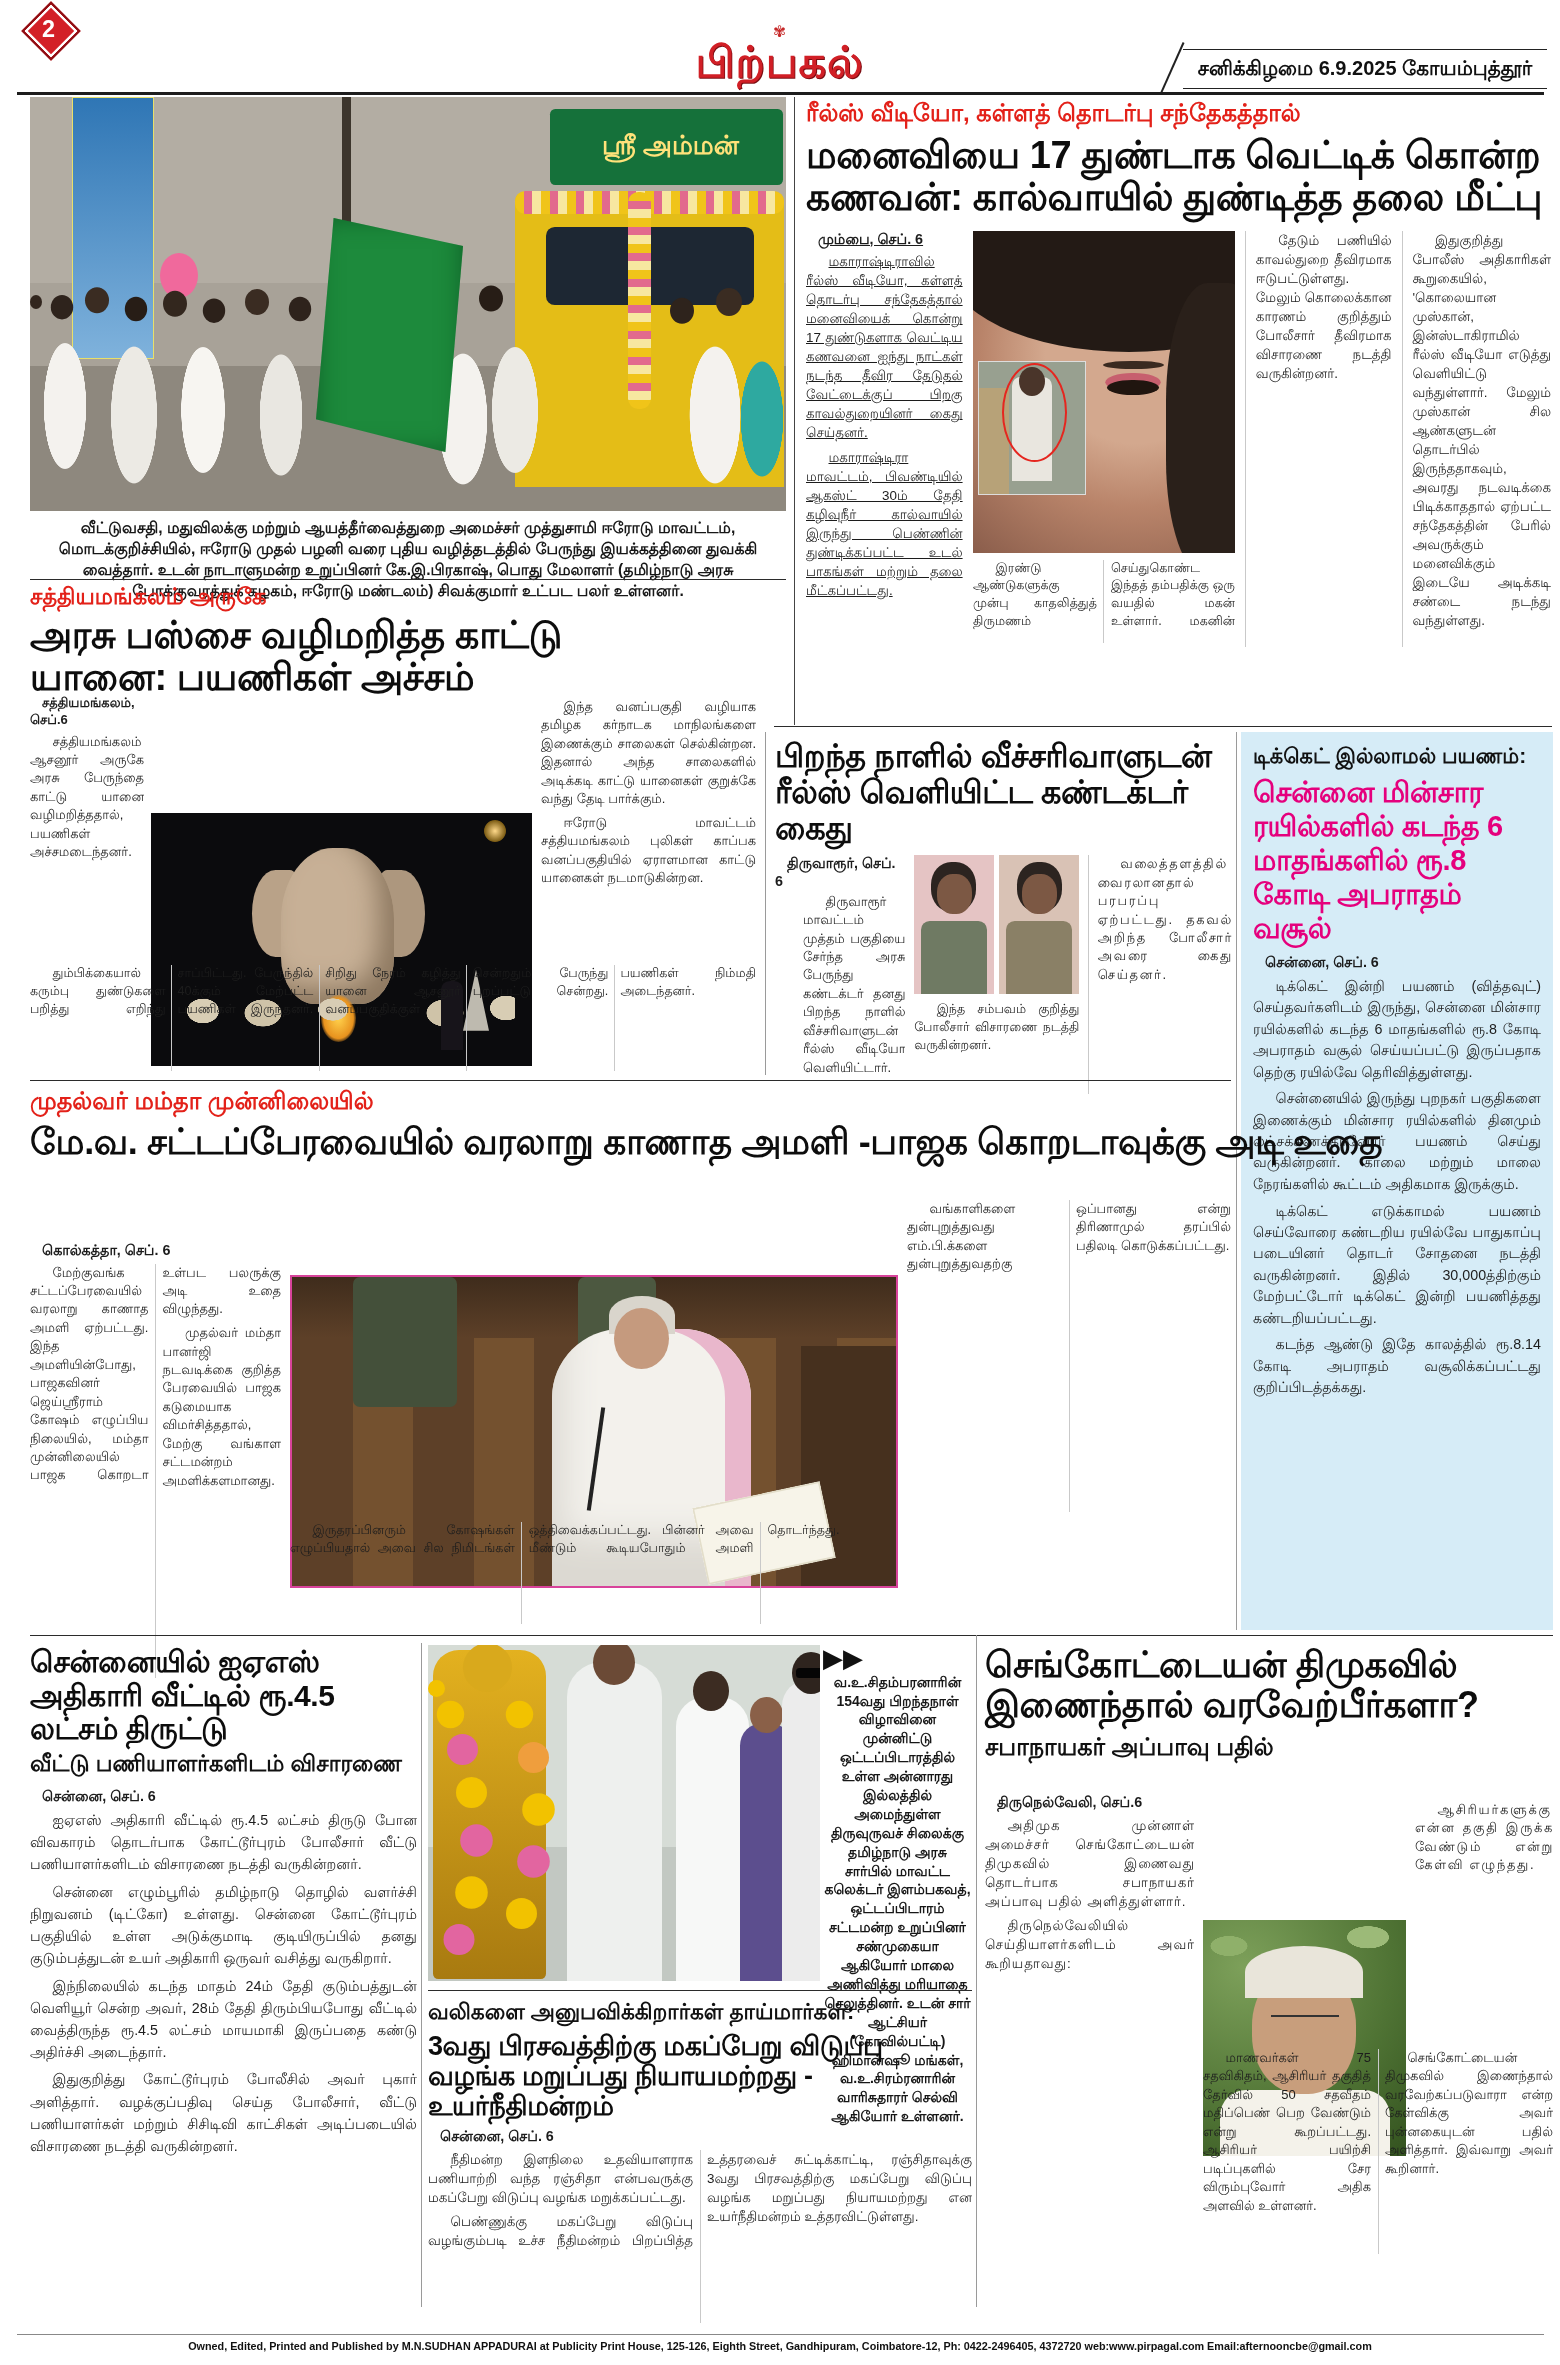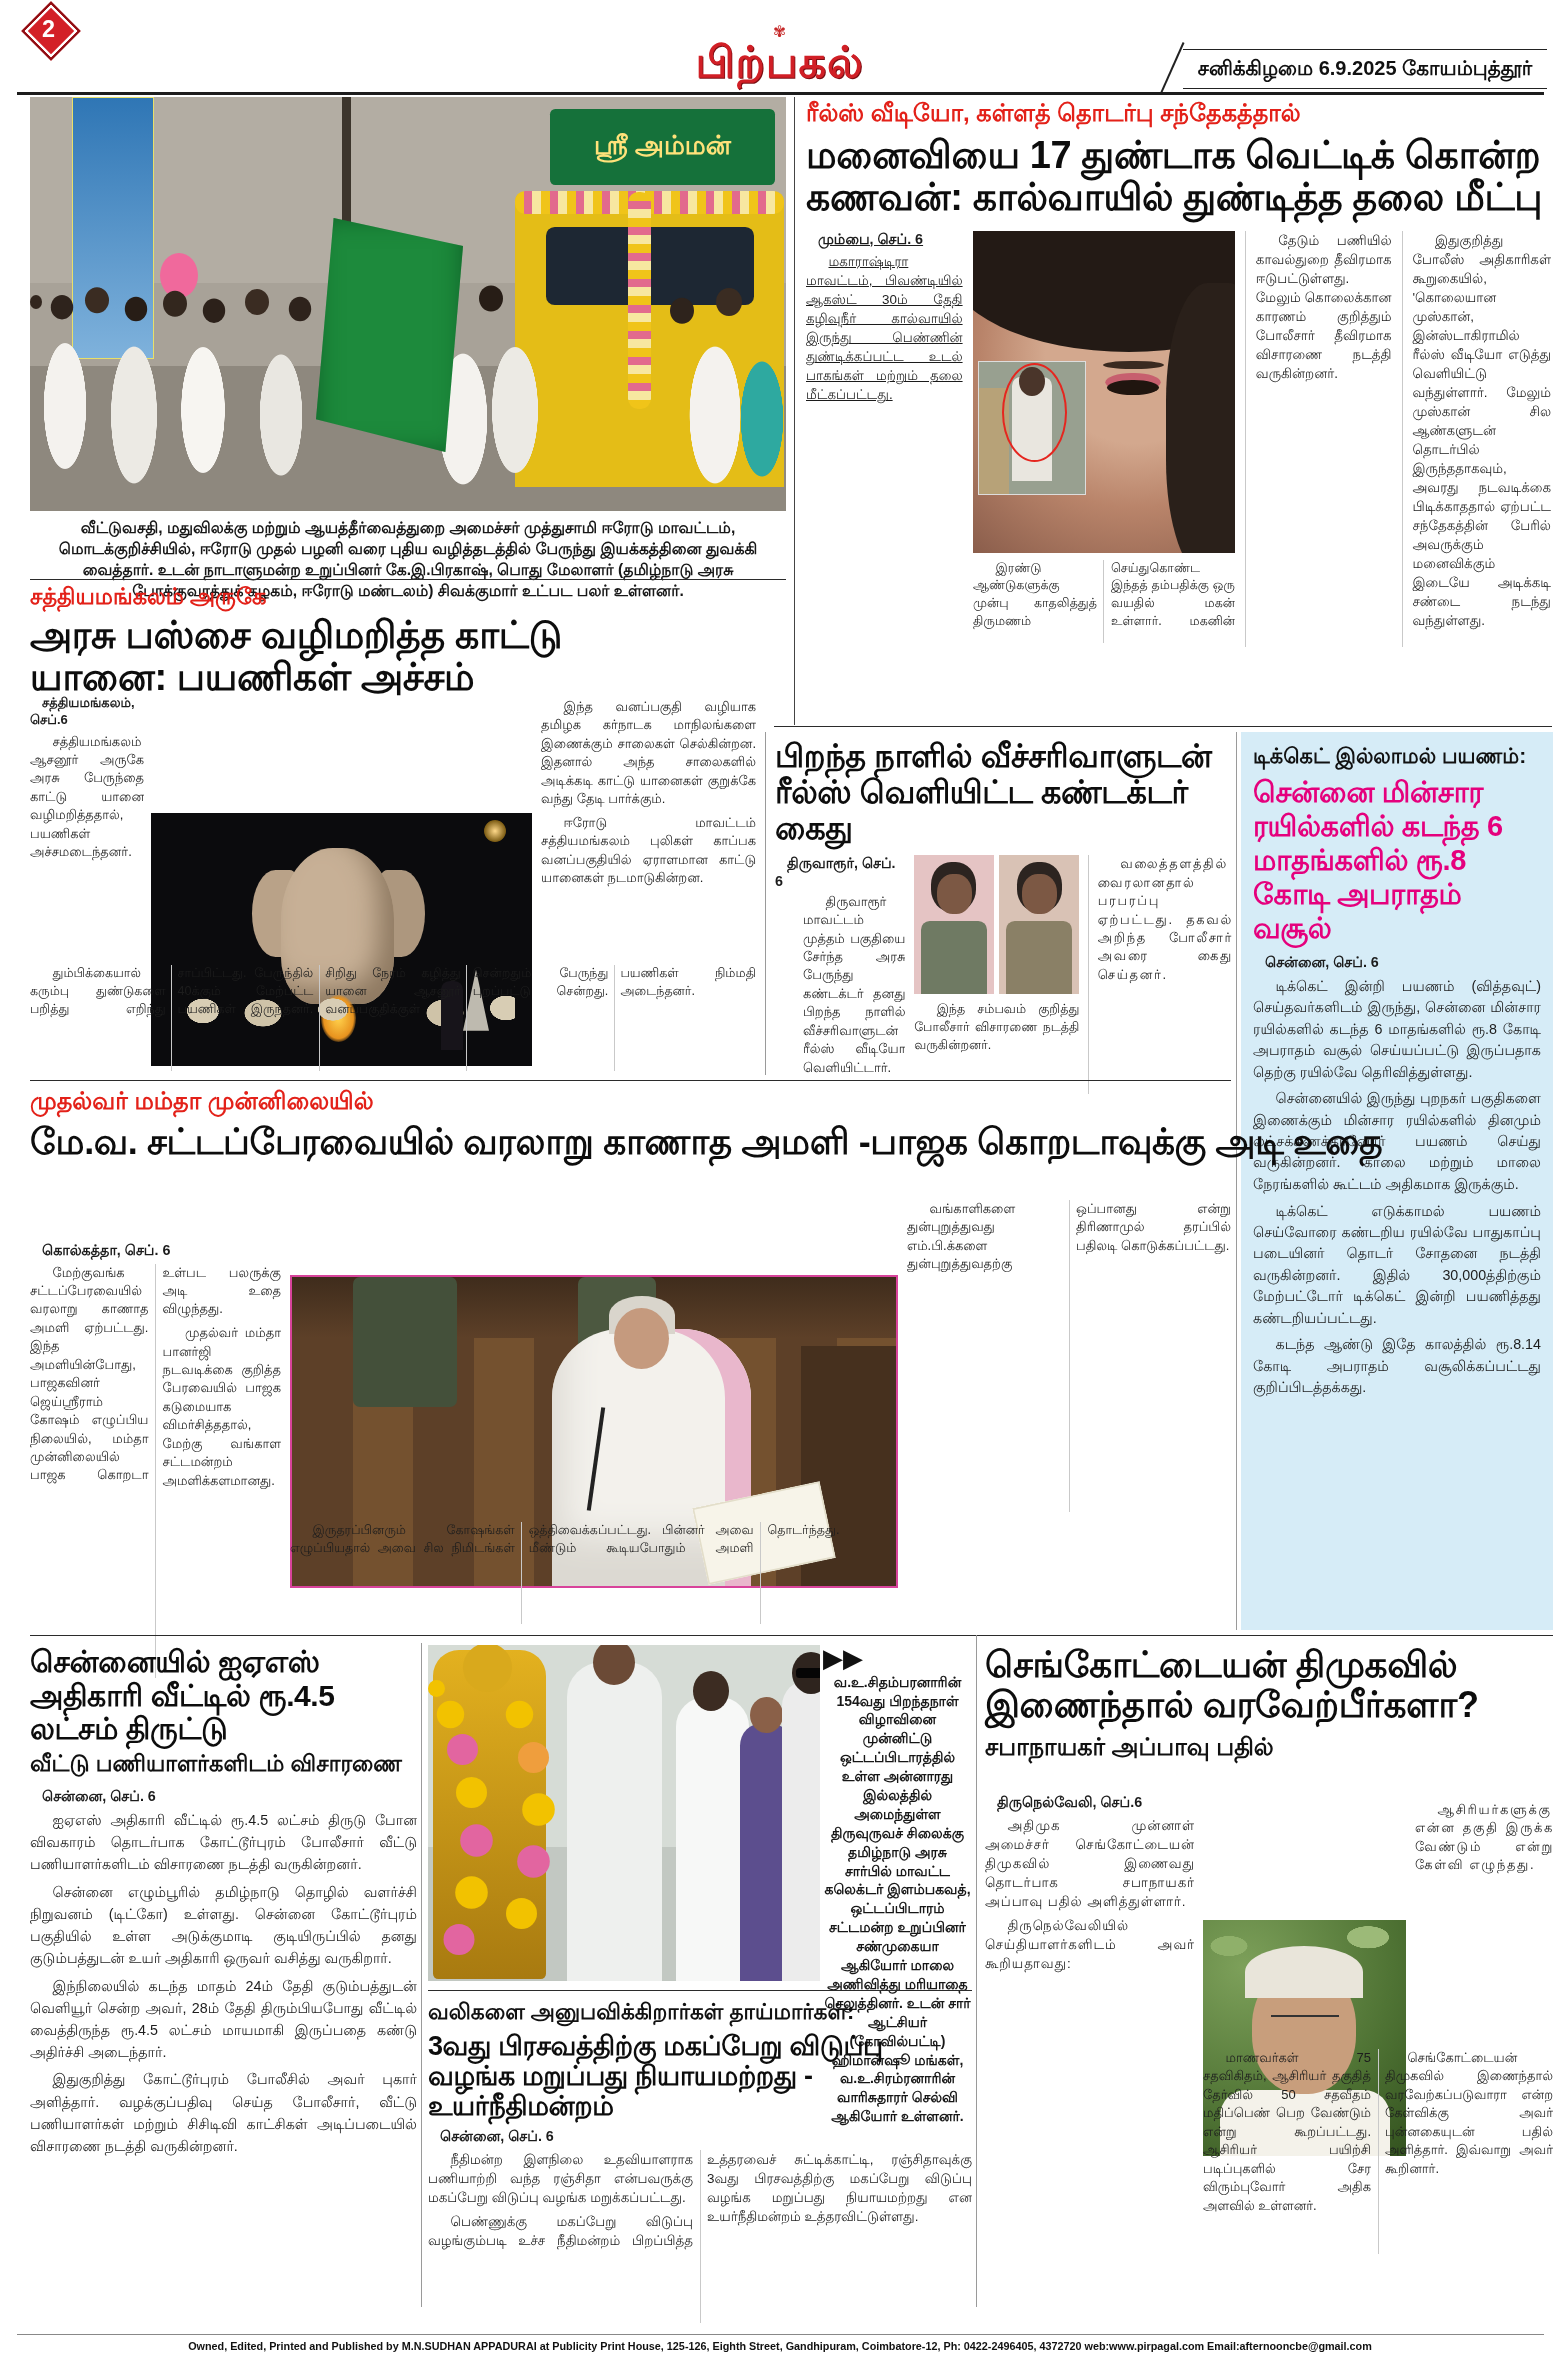--- a/index.html
+++ b/index.html
@@ -34,21 +34,21 @@
   .cols4{column-count:4;column-gap:14px;column-rule:0.9px solid #c9c9c9;}
   .cols5{column-count:5;column-gap:12px;column-rule:0.9px solid #c9c9c9;}
 
   
   .photo{position:relative;overflow:hidden;background:#cfcac1;}
   .ph-bus{background:linear-gradient(#b3ada3 0 45%,#a8a298 45% 65%,#8e887e 65% 100%);}
   .ph-bus .banner{position:absolute;left:42px;top:0;width:80px;height:260px;
       background:linear-gradient(#2f76b5,#7fb2dc);border:1.7px solid #e8e06a;}
   .ph-bus .pole{position:absolute;left:312px;top:0;width:8.7px;height:225px;background:#3c352c;}
   .ph-bus .sign{position:absolute;left:520px;top:12px;width:225px;height:76px;background:#15713a;
-      border-radius:5.2px;color:#ffe27a;font-size:26px;font-weight:bold;display:flex;align-items:center;justify-content:center;}
+      border-radius:5.2px;color:#ffe27a;font-size:26px;font-weight:bold;display:flex;align-items:center;justify-content:center;padding-left:8px;}
   .ph-bus .bus{position:absolute;left:485px;top:95px;width:269px;height:295px;background:#e4bd17;border-radius:8.7px 8.7px 0 0;}
   .ph-bus .shield{position:absolute;left:516px;top:130px;width:208px;height:78px;background:#1d2733;border-radius:8.7px;}
   .ph-bus .garland{position:absolute;left:485px;top:94px;width:269px;height:22.5px;
       background:repeating-linear-gradient(90deg,#f0c419 0 8.7px,#e26a8d 8.7px 17.3px,#f7e7a0 17.3px 26px);border-radius:10.4px;}
   .ph-bus .garland2{position:absolute;left:598px;top:95px;width:22.5px;height:217px;
       background:repeating-linear-gradient(180deg,#f0c419 0 8.7px,#e26a8d 8.7px 17.3px,#f7e7a0 17.3px 26px);border-radius:10.4px;}
   .ph-bus .flag{position:absolute;left:286px;top:121px;width:147px;height:234px;background:#1d8a3c;
       clip-path:polygon(12% 0,100% 12%,88% 100%,0 86%);box-shadow:inset 0 0 26px #0c5c24;}
   .ph-bus .balloon1{position:absolute;left:130px;top:156px;width:38px;height:45px;background:#f0699c;border-radius:50%;}
   .ph-bus .heads{position:absolute;left:0px;top:198px;width:12px;height:14px;border-radius:50%;background:#32261e;
@@ -188,20 +188,21 @@
 
   <div class="vline" style="left:794px;top:97px;height:628px;background:#444;"></div>
 
   <div class="abs" style="left:806px;top:99px;width:745px;height:622px;">
     <div class="kicker" style="font-size:24px;">ரீல்ஸ் வீடியோ, கள்ளத் தொடர்பு சந்தேகத்தால்</div>
     <div class="headline" style="font-size:38px;margin-top:3.5px;">மனைவியை 17 துண்டாக வெட்டிக் கொன்ற கணவன்: கால்வாயில் துண்டித்த தலை மீட்பு</div>
     <div style="display:flex;gap:10.4px;margin-top:12px;">
       <div style="width:165px;text-decoration:underline;">
         <div class="dateline">மும்பை, செப். 6</div>
         <div class="bodytext" style="height:392px;font-size:13.4px;">
+            <p>மகாராஷ்டிராவில் ரீல்ஸ் வீடியோ, கள்ளத் தொடர்பு சந்தேகத்தால் மனைவியைக் கொன்று 17 துண்டுகளாக வெட்டிய கணவனை ஐந்து நாட்கள் நடந்த தீவிர தேடுதல் வேட்டைக்குப் பிறகு காவல்துறையினர் கைது செய்தனர்.</p>
             <p>மகாராஷ்டிரா மாவட்டம், பிவண்டியில் ஆகஸ்ட் 30ம் தேதி கழிவுநீர் கால்வாயில் இருந்து பெண்ணின் துண்டிக்கப்பட்ட உடல் பாகங்கள் மற்றும் தலை மீட்கப்பட்டது.</p>
           </div>
       </div>
       <div style="width:262px;">
         <div class="photo ph-face" style="width:262px;height:322px;">
           <div class="hair"></div>
           <div class="hair2"></div>
           <div class="brow"></div>
           <div class="eye"></div>
           <div class="inset">

